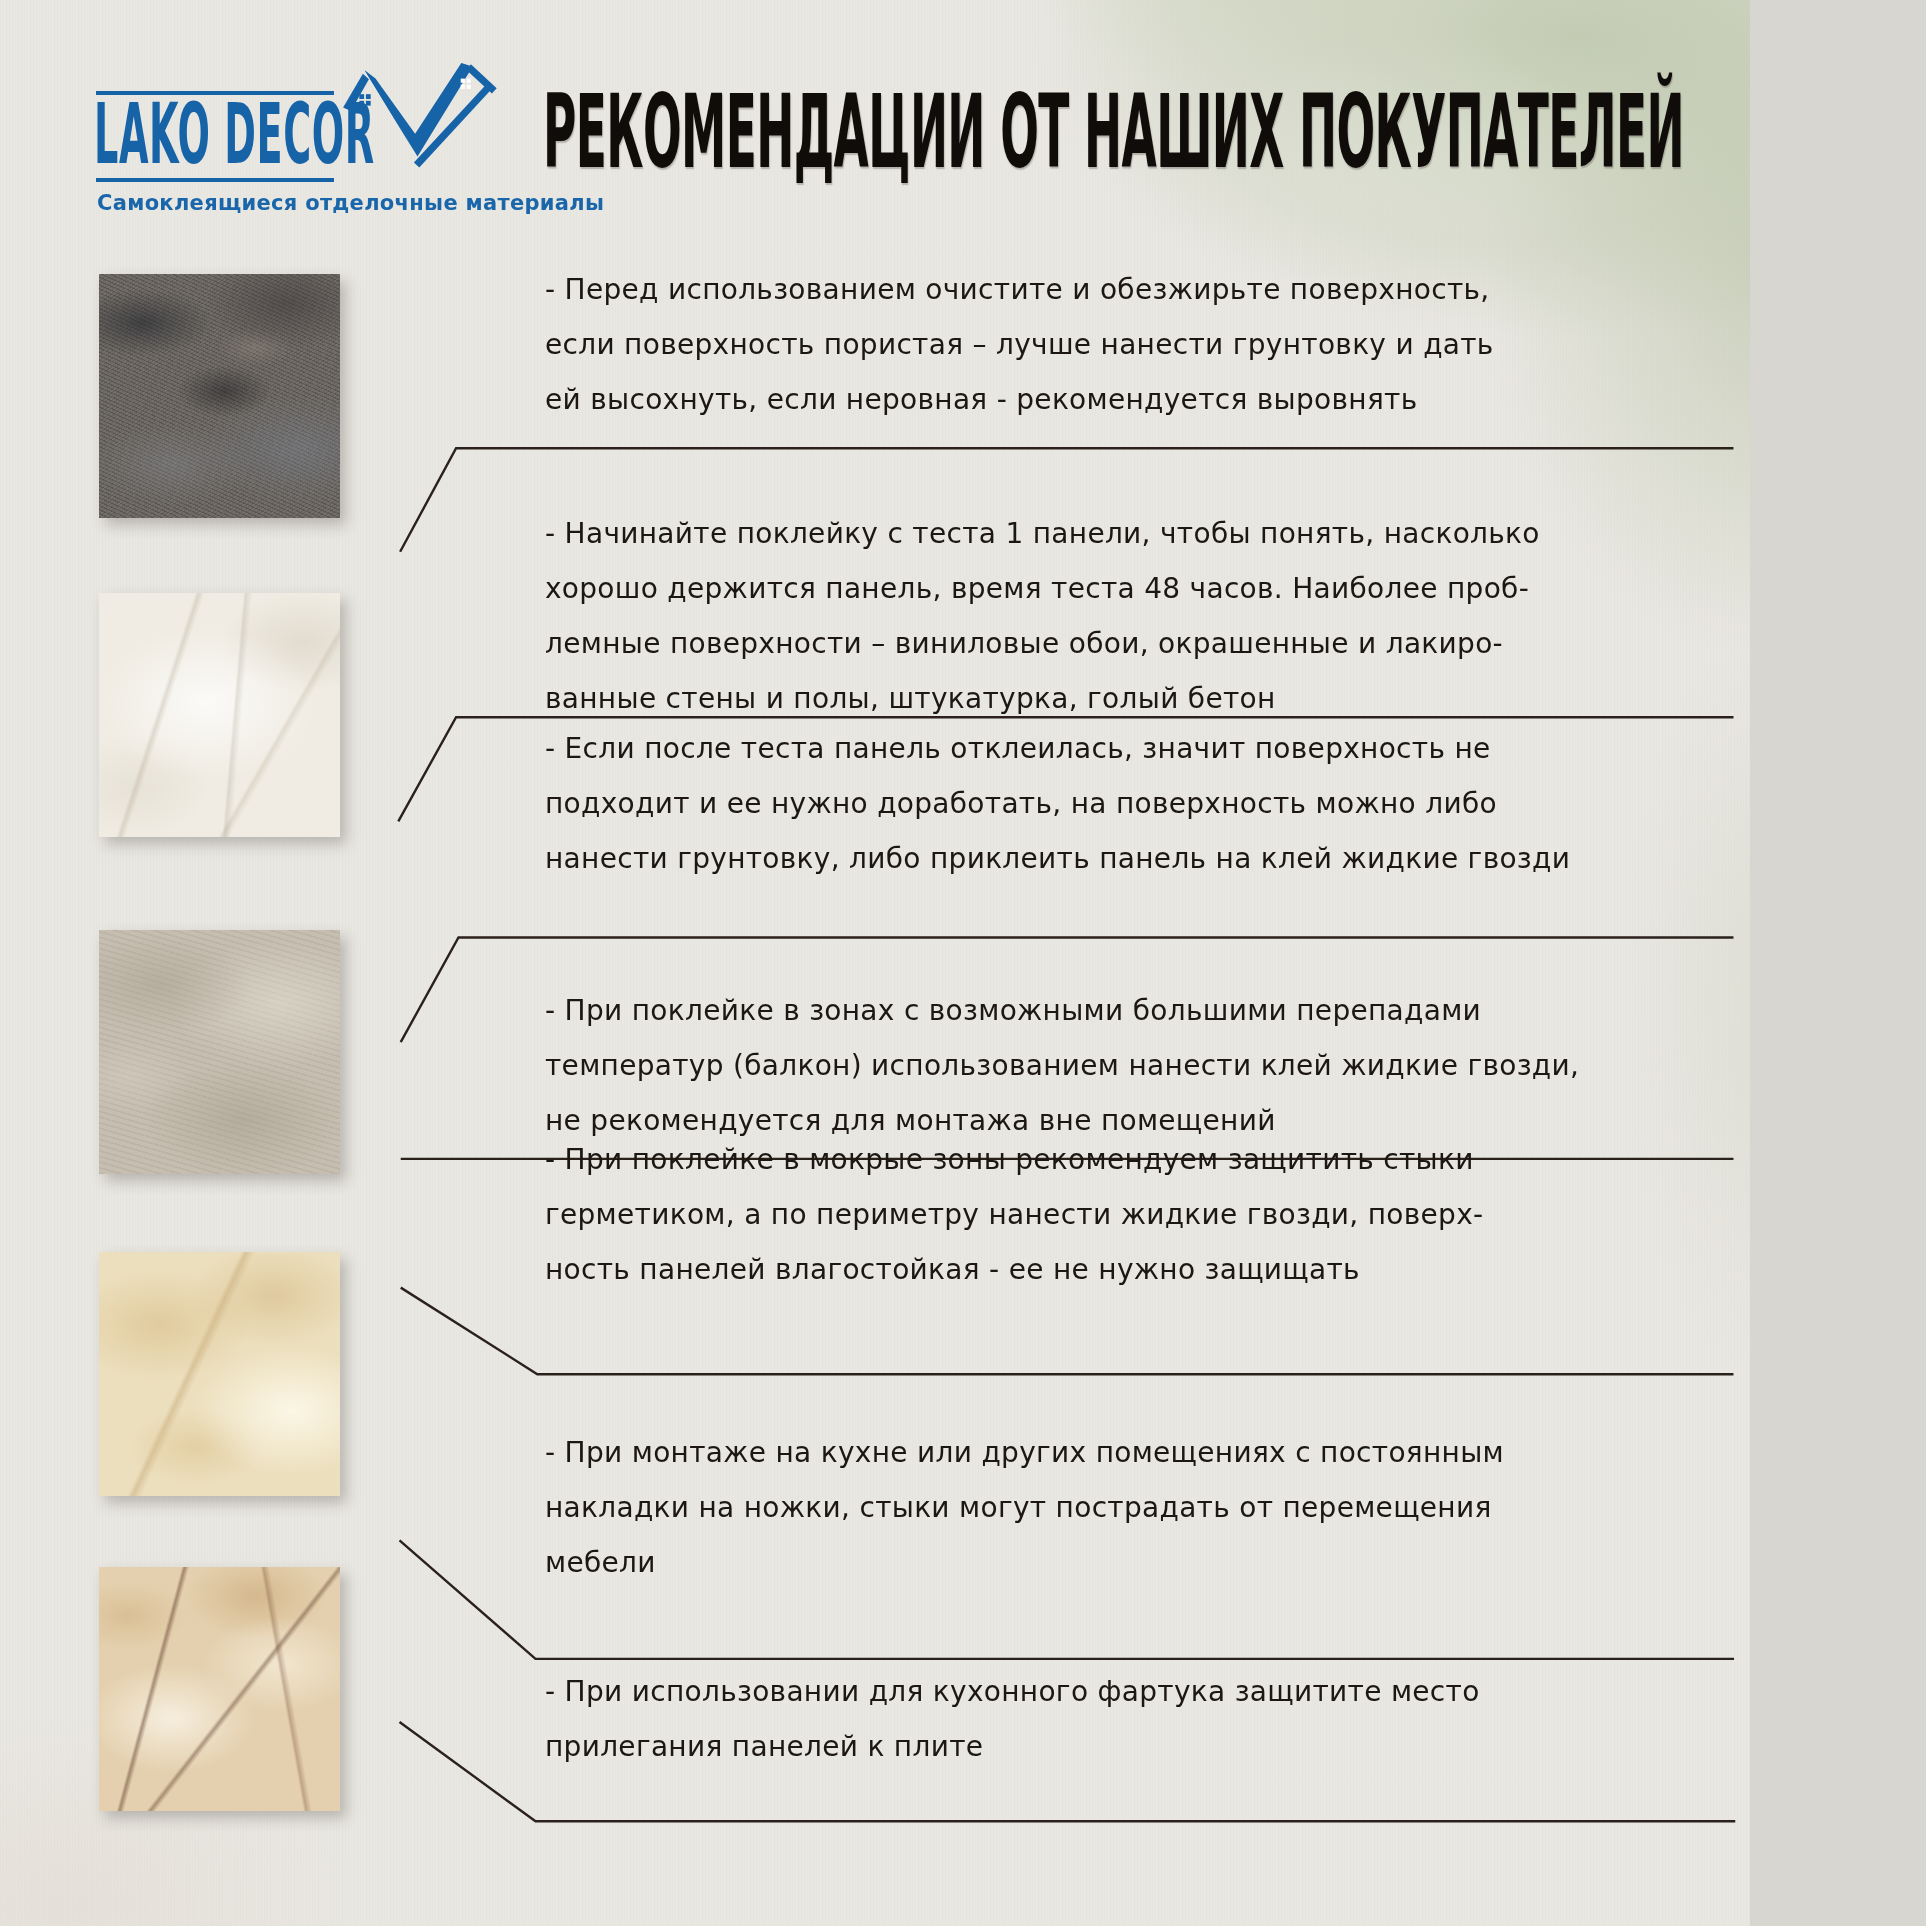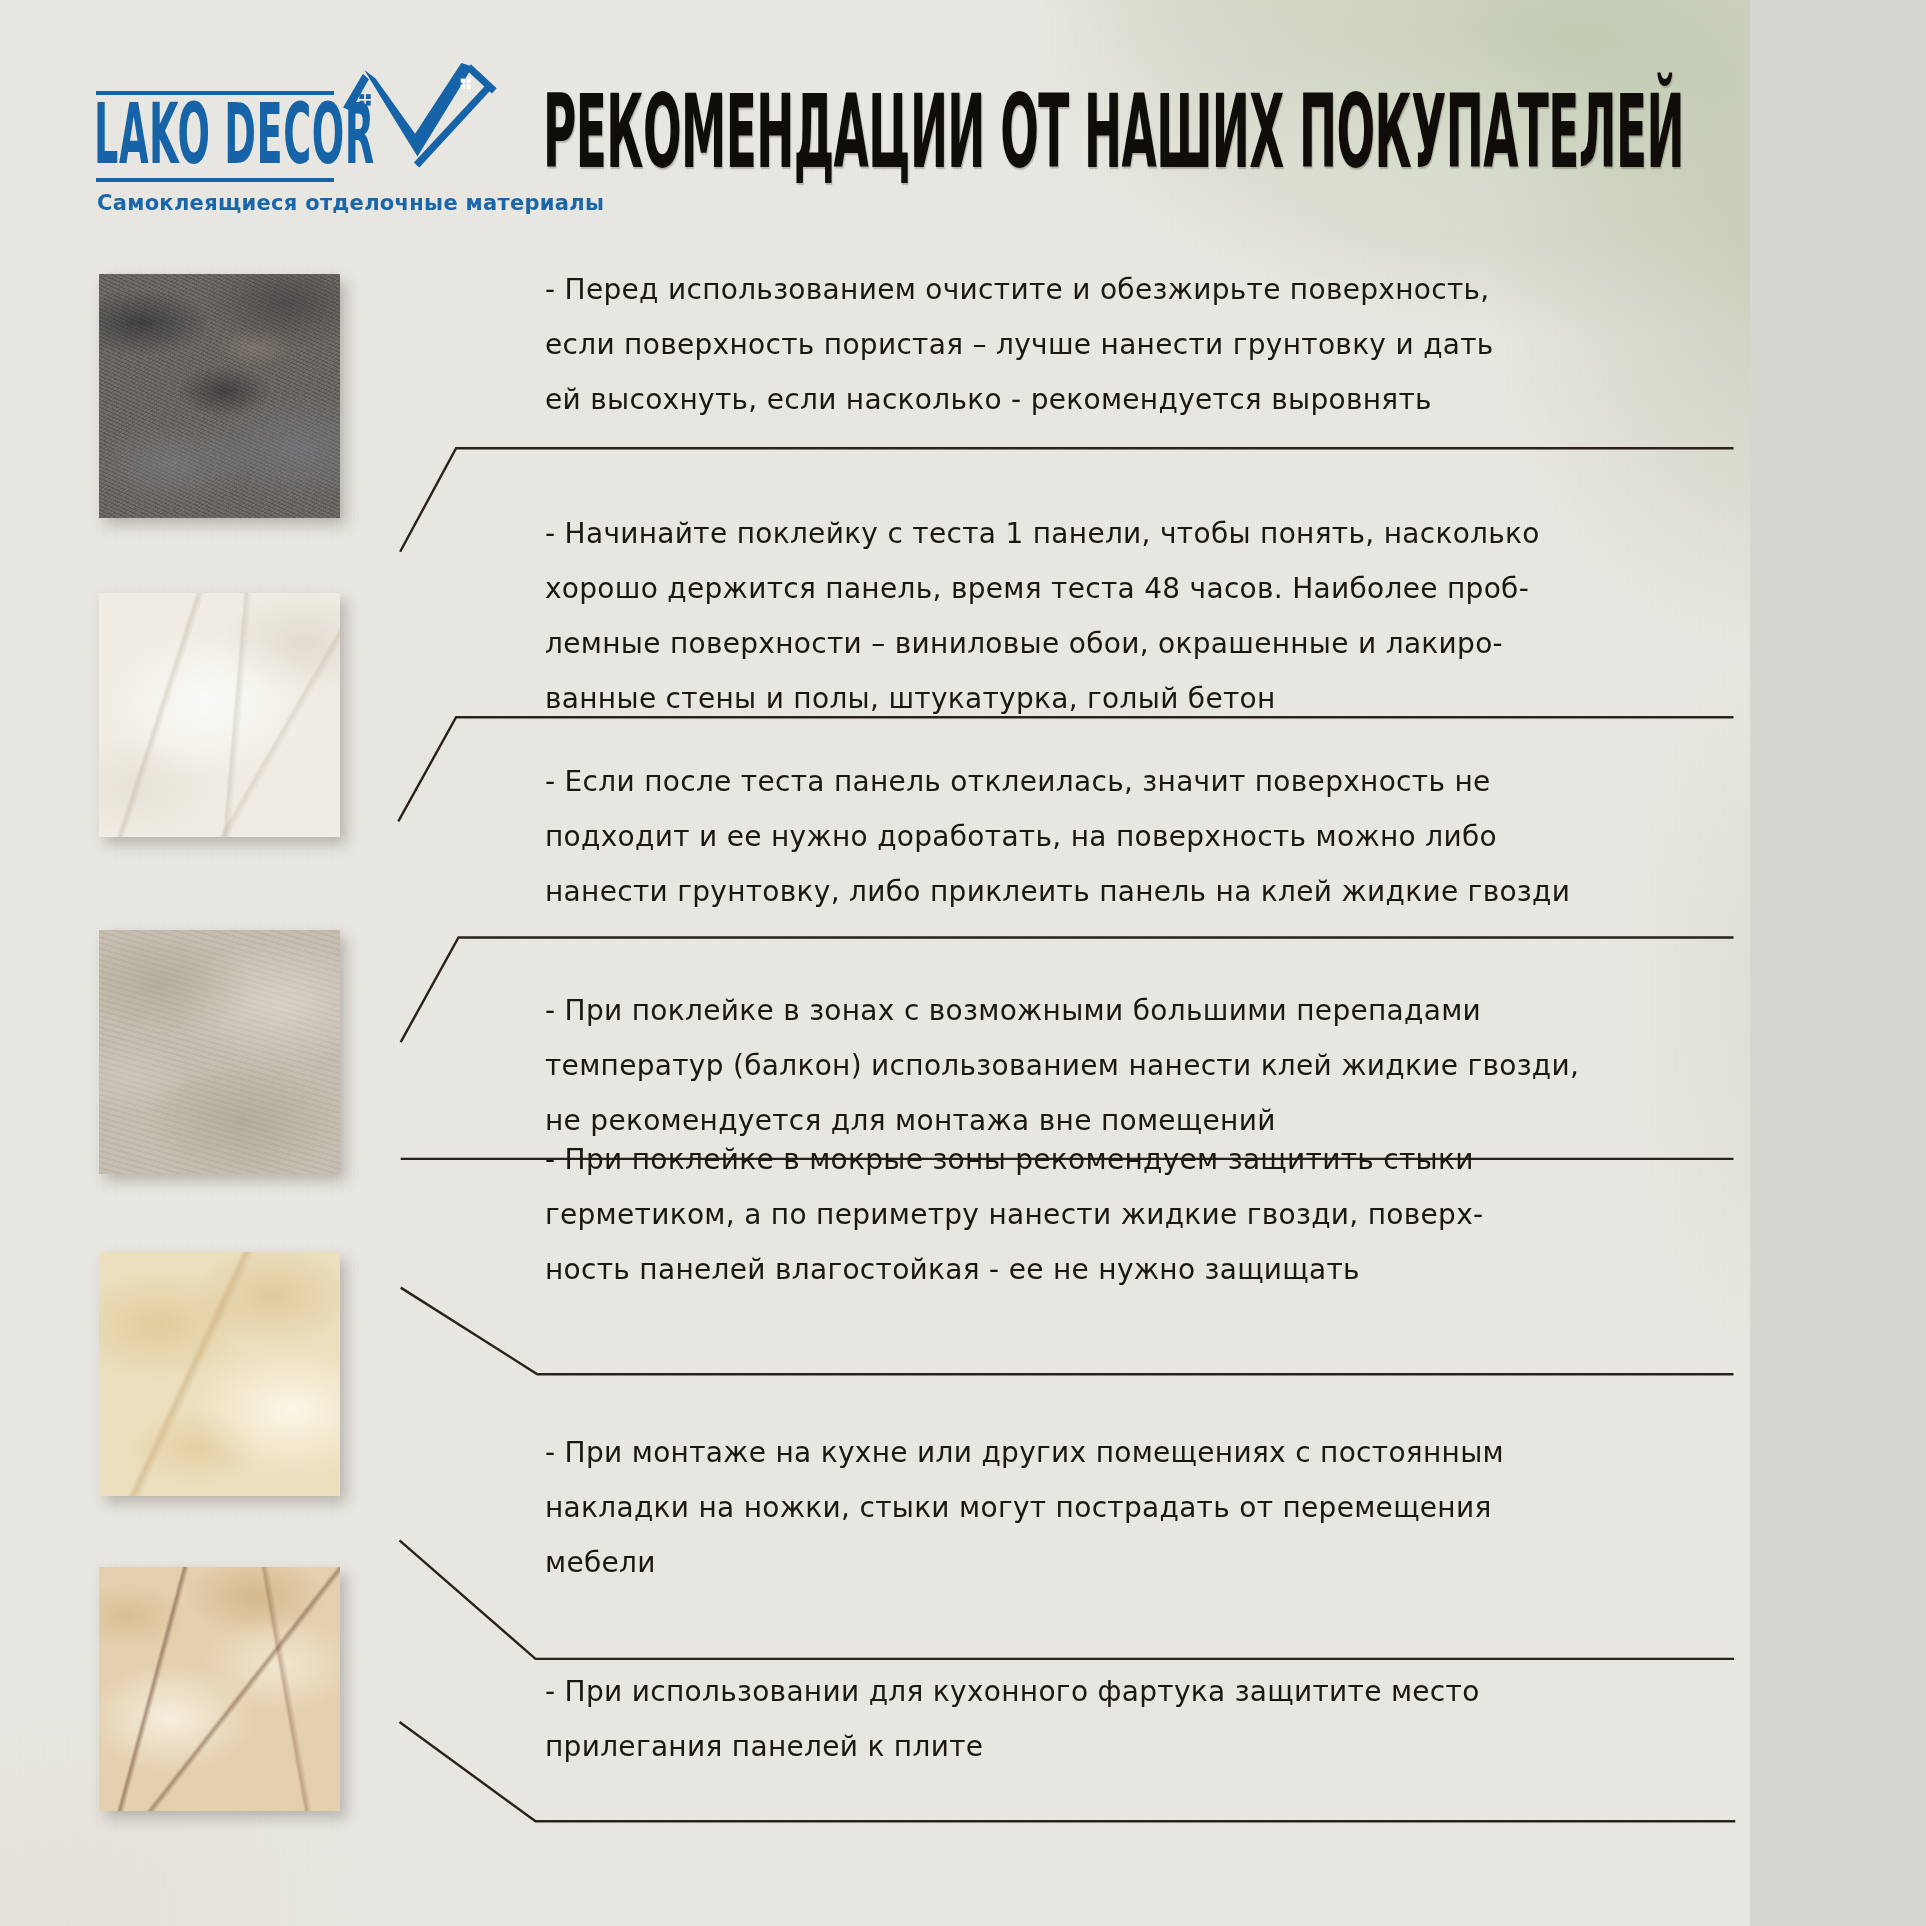--- a/index.html
+++ b/index.html
@@ -78,21 +78,21 @@
       linear-gradient(128deg, transparent 55%, rgba(96,62,44,.45) 56%, transparent 57.3%),
       linear-gradient(80deg, transparent 72%, rgba(120,80,55,.35) 73%, transparent 75%),
       radial-gradient(ellipse 120px 78px at 30% 62%, rgba(252,248,238,.75), transparent 70%),
       radial-gradient(ellipse 108px 66px at 75% 40%, rgba(250,244,230,.6), transparent 72%),
       radial-gradient(ellipse 102px 60px at 65% 12%, rgba(190,150,95,.4), transparent 70%),
       radial-gradient(ellipse 84px 48px at 12% 20%, rgba(198,160,105,.35), transparent 70%),
       #e4d0ae;}
   
   .tip{position:absolute;left:545px;width:1209px;font-size:28px;letter-spacing:0.3px;color:#1d1712;}
   .tip .ln{height:55px;line-height:55px;white-space:nowrap;}
-  .t1{top:262px;} .t2{top:506px;} .t3{top:754px;} .t4{top:983px;}
+  .t1{top:262px;} .t2{top:506px;} .t3{top:721px;} .t4{top:983px;}
   .t5{top:1132px;} .t6{top:1425px;} .t7{top:1664px;}
   
   .leaders{position:absolute;left:0;top:0;}
 </style>
 </head>
 <body>
 
 <div class="canvas">
 
   <div class="logo-rule rule-top"></div>
@@ -142,21 +142,21 @@
       <polyline points="666,1926 2881,1926"></polyline>
       <polyline points="666,2140 893,2284 2881,2284"></polyline>
       <polyline points="664,2560 890,2757 2882,2757"></polyline>
       <polyline points="664,2862 890,3027 2884,3027"></polyline>
     </g>
   </svg>
 
   <div class="tip t1">
     <div class="ln">- Перед использованием очистите и обезжирьте поверхность,</div>
     <div class="ln">если поверхность пористая – лучше нанести грунтовку и дать</div>
-    <div class="ln">ей высохнуть, если насколько - рекомендуется выровнять</div>
+    <div class="ln">ей высохнуть, если неровная - рекомендуется выровнять</div>
   </div>
 
   <div class="tip t2">
     <div class="ln">- Начинайте поклейку с теста 1 панели, чтобы понять, насколько</div>
     <div class="ln">хорошо держится панель, время теста 48 часов. Наиболее проб-</div>
     <div class="ln">лемные поверхности – виниловые обои, окрашенные и лакиро-</div>
     <div class="ln">ванные стены и полы, штукатурка, голый бетон</div>
   </div>
 
   <div class="tip t3">

